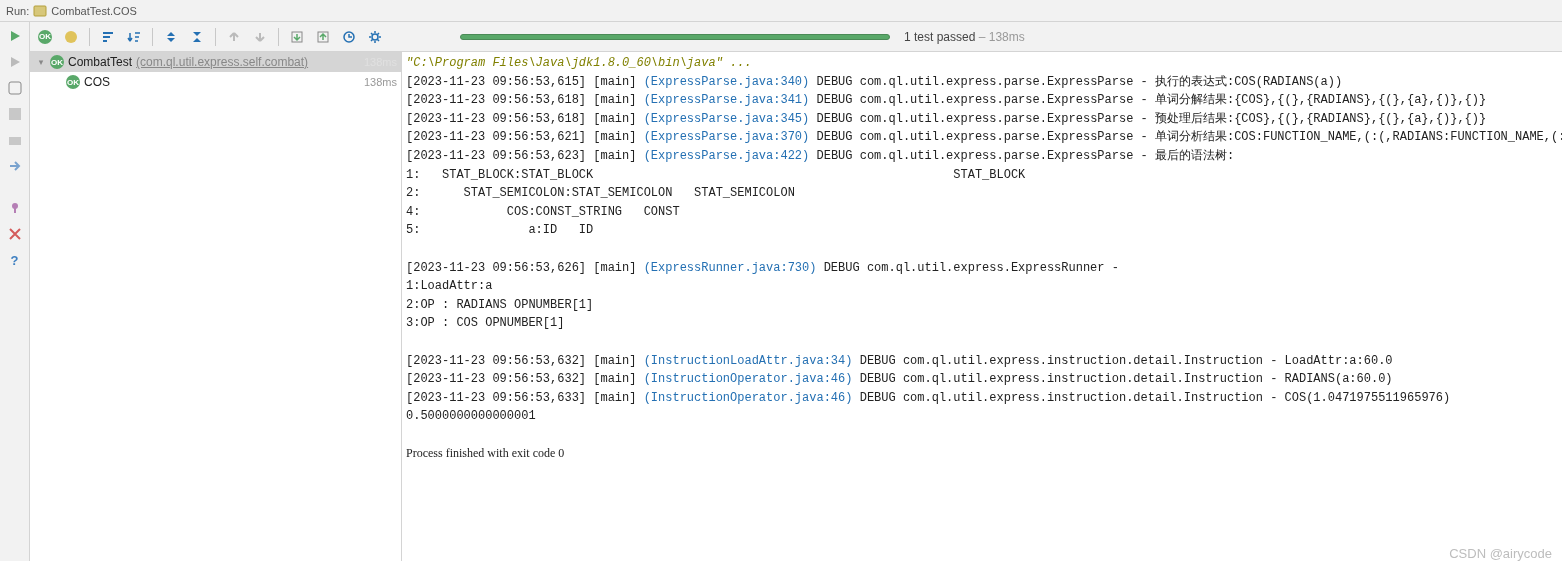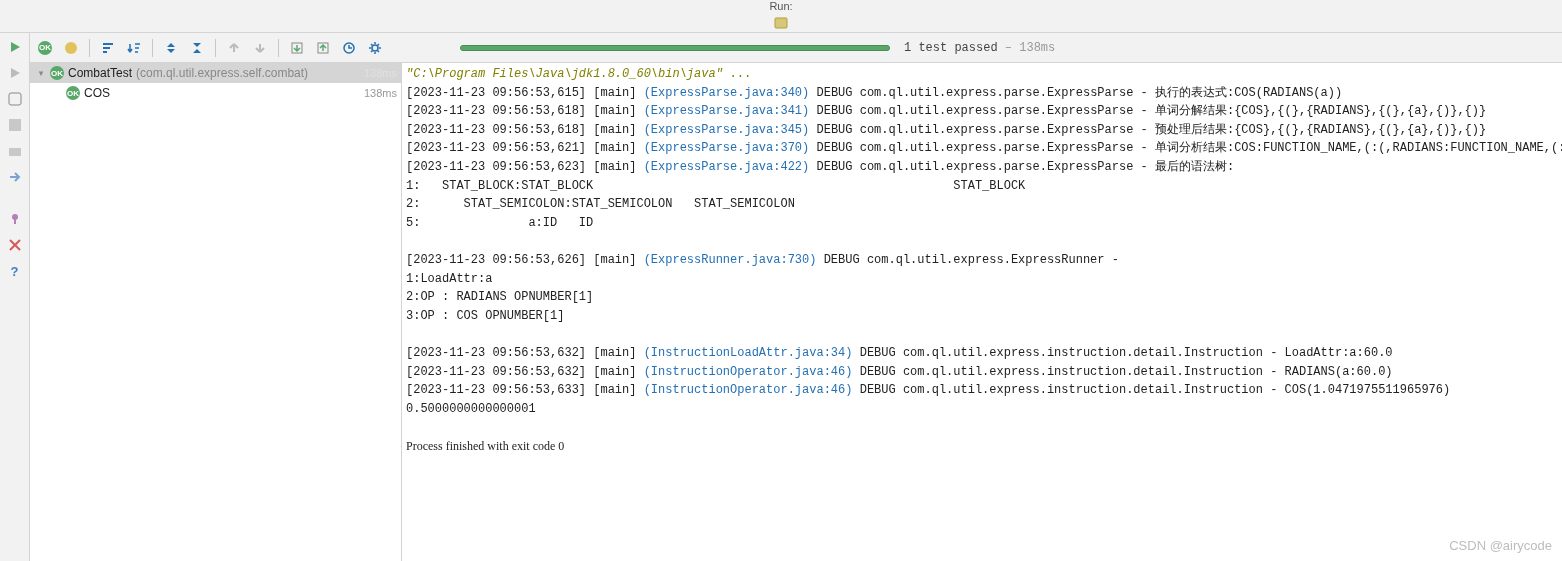--- a/index.html
+++ b/index.html
@@ -10,25 +10,24 @@
     width: 1562px;
     height: 561px;
     overflow: hidden;
     color: #333;
     display: flex;
     flex-direction: column;
   }
   .top-bar {
     display: flex;
     align-items: center;
-    height: 33px;
+    height: 22px;
     padding: 0 6px;
     gap: 4px;
     border-bottom: 1px solid #d4d4d4;
-    flex-direction: column;
   }
   .top-bar .lbl { font-size: 11px; color: #555; }
   .main-row {
     display: flex;
     flex: 1;
     min-height: 0;
   }
   .leftbar {
     width: 30px;
     display: flex;
@@ -70,33 +69,32 @@
     display: flex;
     align-items: center;
     height: 20px;
     padding: 0 4px 0 6px;
     gap: 4px;
     white-space: nowrap;
   }
   .tree-row.selected { background: #d5d5d5; }
   .tree-row .chev { width:10px; text-align:center; color:#888; font-size:9px;}
   .tree-row .name { color: #222; }
-  .tree-row .pkg { color: #888; }
+  .tree-row .pkg { color: #888; text-decoration: underline; }
   .tree-row .time { margin-left: auto; font-size:11px;}
   .badge-ok {
     width: 14px; height: 14px; border-radius: 7px;
     background: #59a869;
     color: #fff; font-size:8px; font-weight:bold;
     display:flex;align-items:center;justify-content:center;
   }
   .progress-row {
     display:flex; align-items:center; gap:14px;
     padding: 0 0 0 70px;
     height:30px;
-    font-family:Liberation Mono, monospace;
   }
   .progress-bar {
     height:6px; flex:0 0 430px; background:#59a869; border-radius:3px;
     border:1px solid #4a8a56;
   }
   .progress-label .passed { color:#444; }
   .progress-label .dur { color:#999; }
   .console {
     flex: 1;
     background: #fff;
@@ -105,21 +103,21 @@
     line-height: 18.6px;
     padding: 2px 4px;
     white-space: pre;
     overflow: auto;
     color: #222;
   }
   .console .cmd { color: #808000; font-style: italic; }
   .console .link { color: #2470b3; }
   .console .exit { color: #222; font-family: Liberation Serif, serif; }
   .footer {
-    position:absolute; bottom:8px; right:10px;
+    position:absolute; bottom:0; right:10px;
     color:#bdbdbd; font-size:13px; font-family:sans-serif;
   }
   svg { display:block; }
 </style>
 </head>
 <body>
 
 <div class="top-bar">
   <span class="lbl">Run:</span>
   <span>
@@ -276,20 +274,21 @@
       </div>
 
       <div class="console" id="console"><span class="cmd">"C:\Program Files\Java\jdk1.8.0_60\bin\java" ...
 </span><span>[2023-11-23 09:56:53,615] [main] </span><span class="link">(ExpressParse.java:340)</span><span> DEBUG com.ql.util.express.parse.ExpressParse - 执行的表达式:COS(RADIANS(a))
 </span><span>[2023-11-23 09:56:53,618] [main] </span><span class="link">(ExpressParse.java:341)</span><span> DEBUG com.ql.util.express.parse.ExpressParse - 单词分解结果:{COS},{(},{RADIANS},{(},{a},{)},{)}
 </span><span>[2023-11-23 09:56:53,618] [main] </span><span class="link">(ExpressParse.java:345)</span><span> DEBUG com.ql.util.express.parse.ExpressParse - 预处理后结果:{COS},{(},{RADIANS},{(},{a},{)},{)}
 </span><span>[2023-11-23 09:56:53,621] [main] </span><span class="link">(ExpressParse.java:370)</span><span> DEBUG com.ql.util.express.parse.ExpressParse - 单词分析结果:COS:FUNCTION_NAME,(:(,RADIANS:FUNCTION_NAME,(:(,a:ID,):),):)
 </span><span>[2023-11-23 09:56:53,623] [main] </span><span class="link">(ExpressParse.java:422)</span><span> DEBUG com.ql.util.express.parse.ExpressParse - 最后的语法树:
 </span><span>1:   STAT_BLOCK:STAT_BLOCK                                                  STAT_BLOCK
 </span><span>2:      STAT_SEMICOLON:STAT_SEMICOLON   STAT_SEMICOLON
+</span><span>4:            COS:CONST_STRING   CONST
 </span><span>5:               a:ID   ID
 </span><span>
 </span><span>[2023-11-23 09:56:53,626] [main] </span><span class="link">(ExpressRunner.java:730)</span><span> DEBUG com.ql.util.express.ExpressRunner - 
 </span><span>1:LoadAttr:a
 </span><span>2:OP : RADIANS OPNUMBER[1]
 </span><span>3:OP : COS OPNUMBER[1]
 </span><span>
 </span><span>[2023-11-23 09:56:53,632] [main] </span><span class="link">(InstructionLoadAttr.java:34)</span><span> DEBUG com.ql.util.express.instruction.detail.Instruction - LoadAttr:a:60.0
 </span><span>[2023-11-23 09:56:53,632] [main] </span><span class="link">(InstructionOperator.java:46)</span><span> DEBUG com.ql.util.express.instruction.detail.Instruction - RADIANS(a:60.0)
 </span><span>[2023-11-23 09:56:53,633] [main] </span><span class="link">(InstructionOperator.java:46)</span><span> DEBUG com.ql.util.express.instruction.detail.Instruction - COS(1.0471975511965976)

